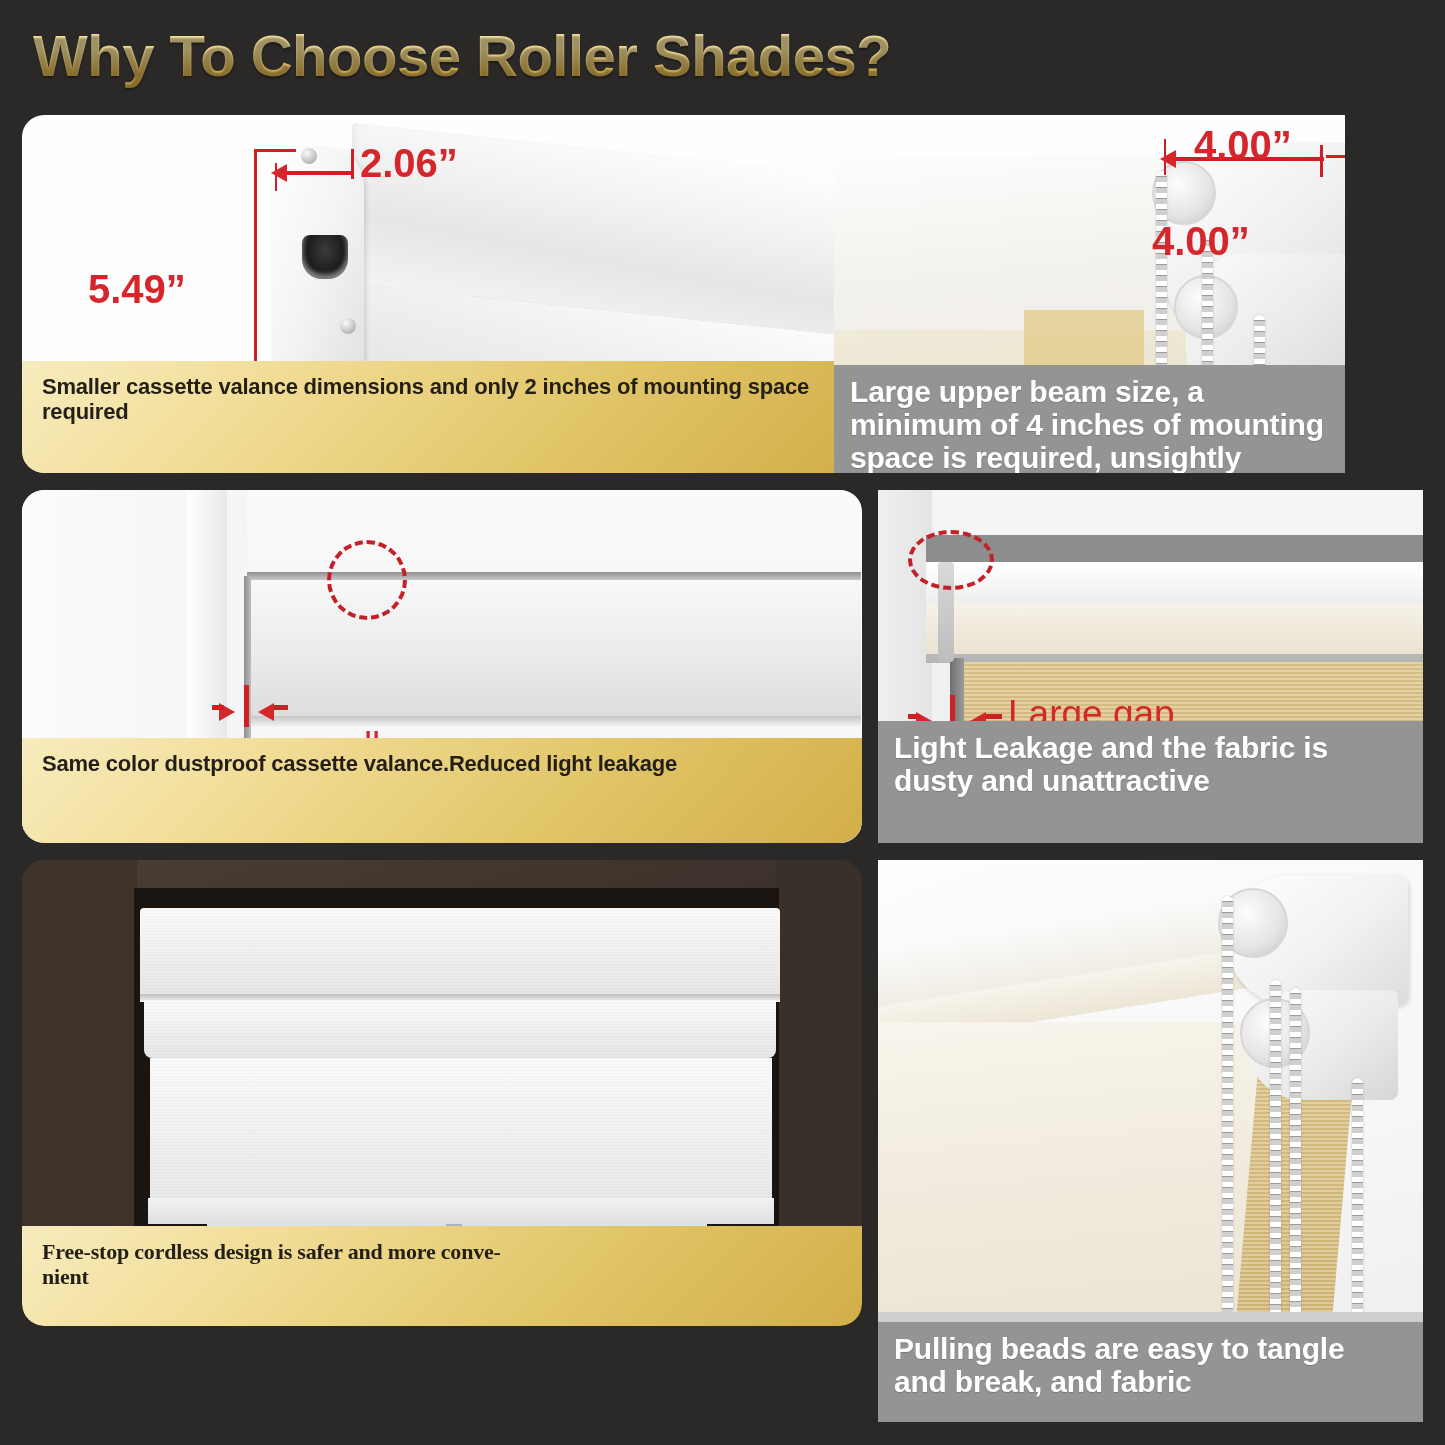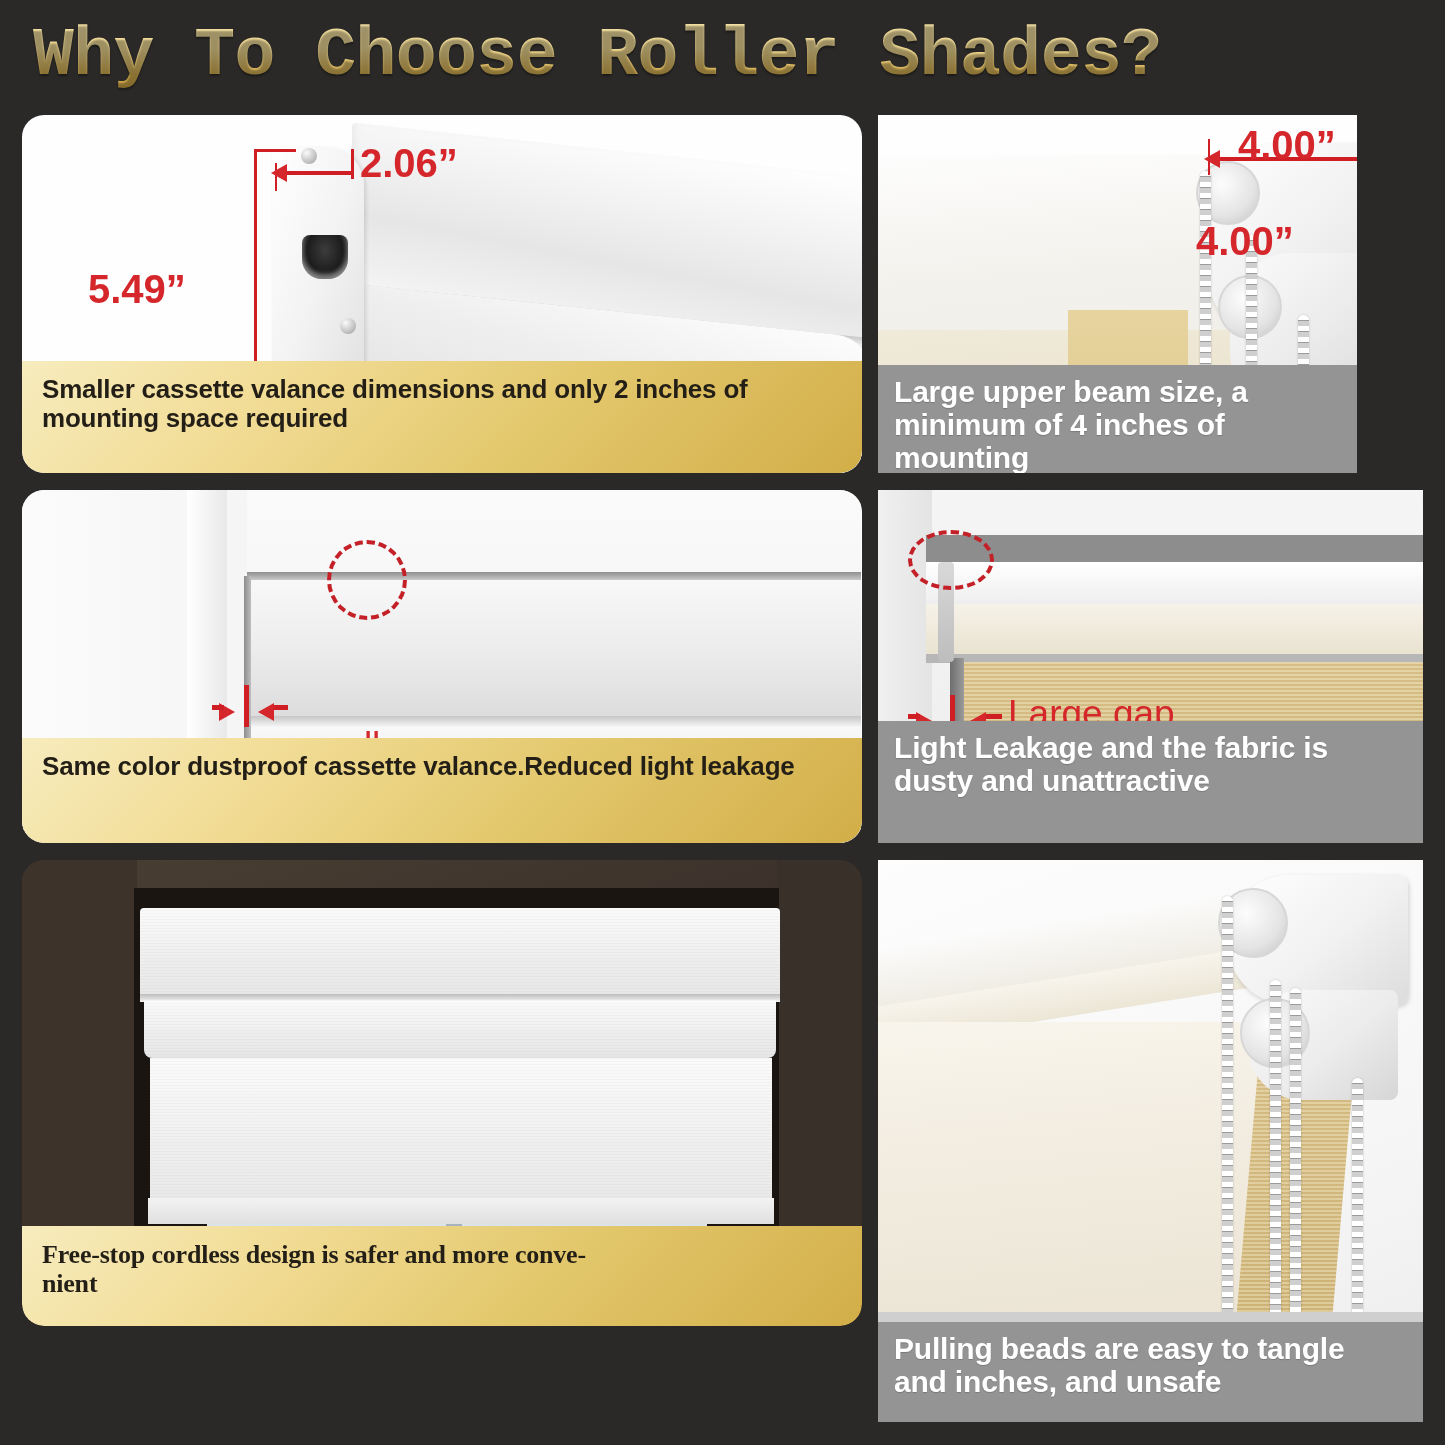--- a/index.html
+++ b/index.html
@@ -12,22 +12,22 @@
   }
   .page{position:absolute;inset:0;background:#2a2927;}
 
   
   .title-bar{
     position:absolute;left:0;top:0;width:1445px;height:110px;
     display:flex;align-items:center;
   }
   .title{
     margin-left:33px;
-    font-size:68px;font-weight:bold;letter-spacing:-0.5px;
-    font-family:Liberation Mono, monospace;
+    font-size:58px;font-weight:bold;letter-spacing:-0.5px;
+    font-family:Liberation Sans, sans-serif;
     background:linear-gradient(180deg,#f6e4a9 0%,#f3dc94 42%,#d4ad4e 75%,#c79f3d 100%);
     -webkit-background-clip:text;background-clip:text;
     -webkit-text-fill-color:transparent;color:#e6cd84;
     text-shadow:0 2px 2px rgba(0,0,0,.35);
     white-space:nowrap;
   }
 
   
   .cell{position:absolute;overflow:hidden;background:#0f172a;}
   .cell.rounded{border-radius:22px;}
@@ -38,21 +38,21 @@
     position:absolute;left:0;right:0;bottom:0;
     box-sizing:border-box;
     display:flex;align-items:flex-start;
   }
   .cap-gold{
     background:linear-gradient(135deg,#f7ecbe 0%,#f2dd97 28%,#e3c86d 60%,#d2ae48 100%);
     padding:14px 20px 30px 20px;
     border-bottom-left-radius:22px;border-bottom-right-radius:22px;
   }
   .cap-gold .cap-txt{
-    color:#231f17;font-weight:bold;font-size:26px;line-height:1.13;
+    color:#231f17;font-weight:bold;font-size:22px;line-height:1.13;
     letter-spacing:-0.2px;
   }
   .cap-gray{
     background:#949494;
     padding:10px 16px 14px 16px;
   }
   .cap-gray .cap-txt{
     color:#ffffff;font-weight:bold;font-size:30px;line-height:1.1;
     letter-spacing:-0.2px;
     text-shadow:0 1px 1px rgba(0,0,0,.18);
@@ -241,21 +241,21 @@
       <div class="dim-line" style="left:232px;top:34px;width:42px;height:3px;"></div>
       <div class="dim-line" style="left:232px;top:322px;width:42px;height:3px;"></div>
       <div class="dim-txt" style="left:66px;top:152px;font-size:40px;">5.49”</div>
     </div>
 
     <div class="cap cap-gold" style="height:112px;">
       <div class="cap-txt">Smaller cassette valance dimensions and only 2 inches of mounting space required</div>
     </div>
   </div>
 
-  <div class="cell" style="left:878px;top:115px;width:479px;height:358px;">
+  <div class="cell" style="left:834px;top:115px;width:479px;height:358px;padding-left:32px;">
     <div class="photo">
       <div class="white-bg"></div>
 
       <div class="beamshade tex"></div>
       <div class="beamshade2 tex"></div>
       <div class="beige-panel" style="left:190px;top:195px;width:120px;height:180px;"></div>
 
       <div class="bracket"></div>
       <div class="bracket2"></div>
       <div class="roll-end" style="left:318px;top:46px;"></div>
@@ -395,17 +395,17 @@
       <div class="chain" style="left:344px;top:36px;height:420px;"></div>
       <div class="chain" style="left:392px;top:120px;height:340px;"></div>
       <div class="chain" style="left:412px;top:128px;height:332px;"></div>
       <div class="chain" style="left:474px;top:218px;height:242px;"></div>
 
       <div style="position:absolute;left:0;top:452px;width:545px;height:10px;background:#cfcfcf;"></div>
     </div>
 
     <div class="cap cap-gray" style="height:100px;">
       <div class="cap-txt">Pulling beads are easy to tangle
-and inches, and unsafe</div>
+and break, and fabric</div>
     </div>
   </div>
 
 </div>
 
 </body></html>

